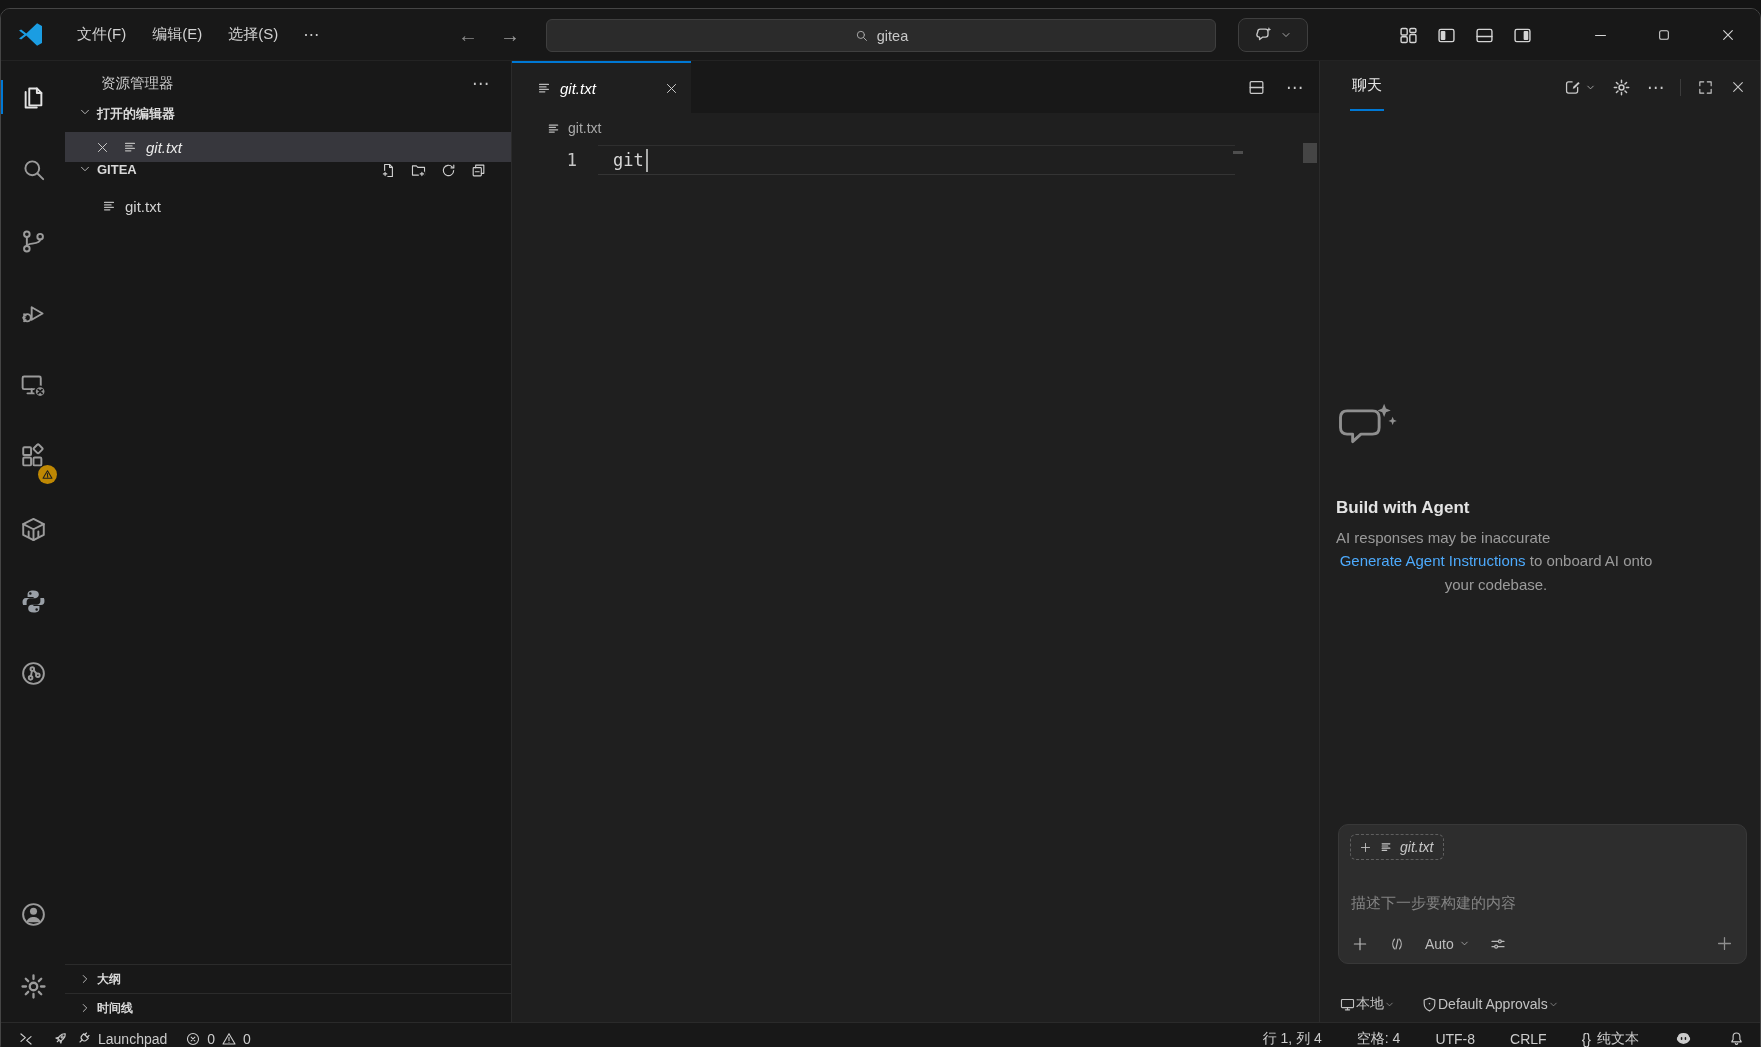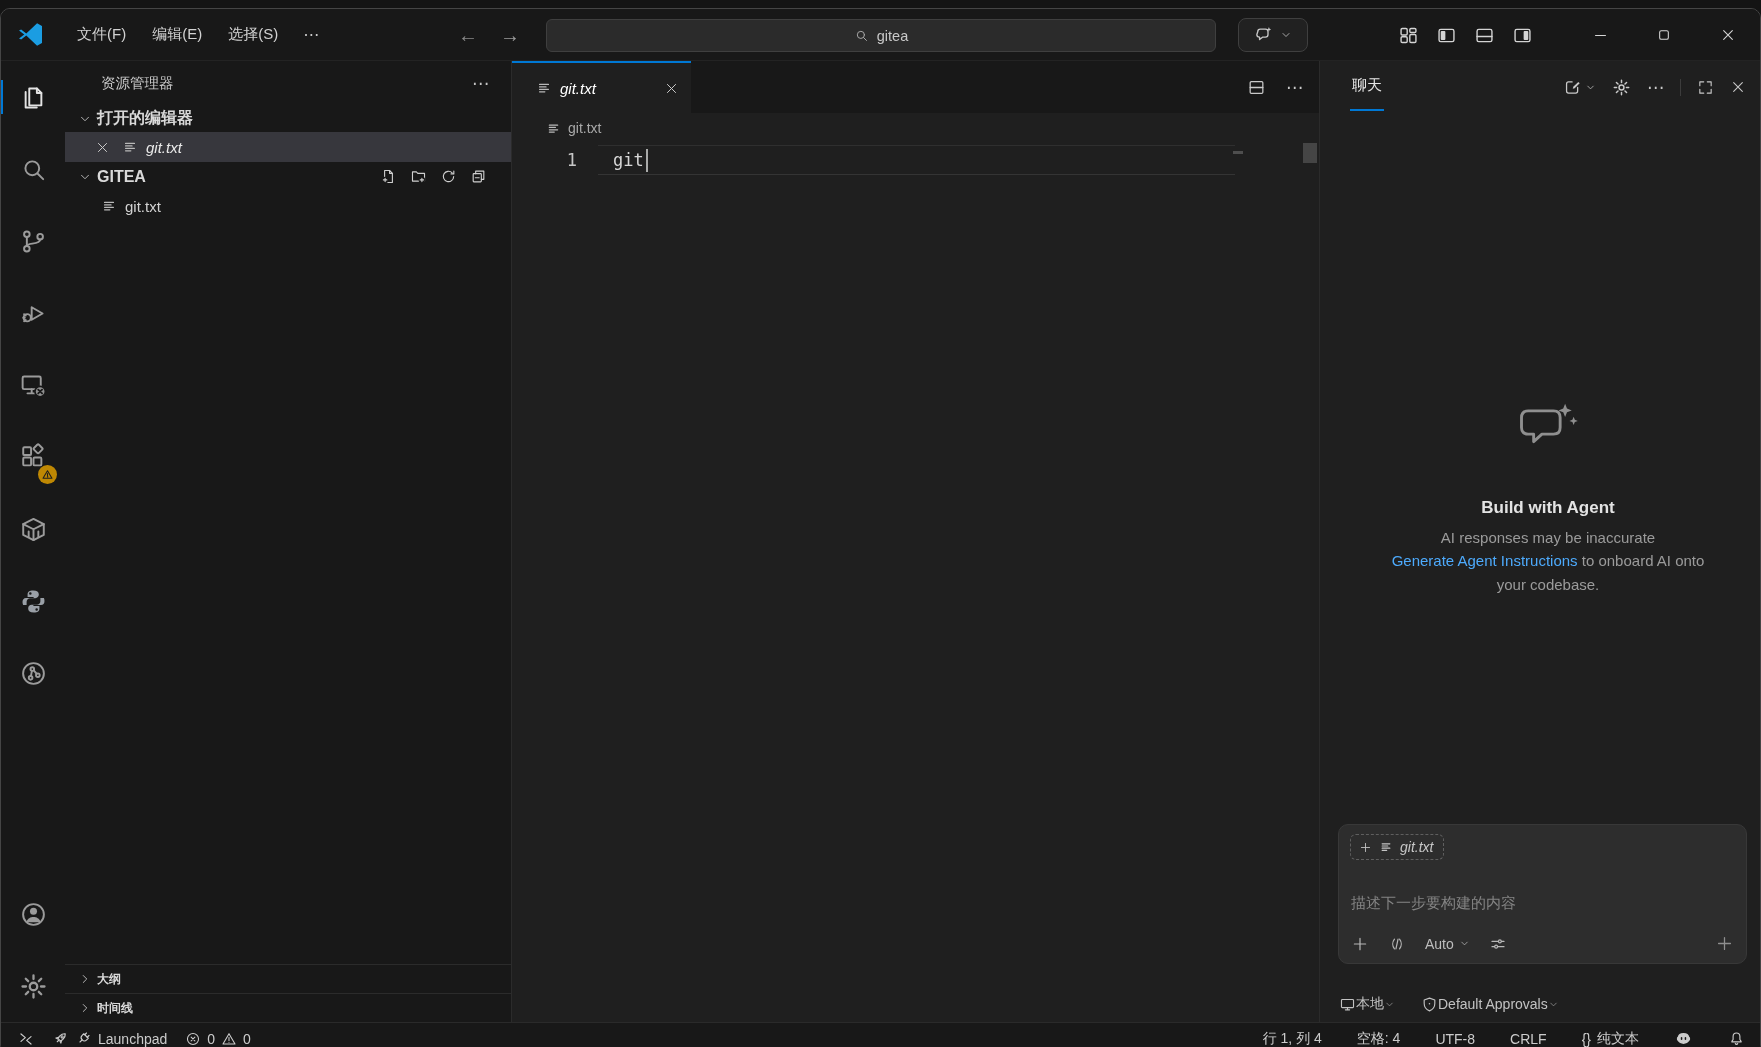--- a/index.html
+++ b/index.html
@@ -45,22 +45,22 @@
   .act-spacer { flex:1; }
   .act-badge { position:absolute; right:8px; bottom:9px; width:19px; height:19px; border-radius:50%;
                background:#bf8803; display:flex; align-items:center; justify-content:center; color:#1f1f1f; }
 
   
   .sidebar { position:absolute; left:64px; top:52px; bottom:32px; width:447px; background:#181818;
              border-right:1px solid #2b2b2b; display:flex; flex-direction:column; }
   .sb-header { height:44px; display:flex; align-items:center; }
   .sb-title { margin-left:36px; font-size:14.5px; color:#c9c9c9; }
   .sb-more { margin-left:auto; margin-right:22px; color:#c5c5c5; font-size:17px; }
-  .sb-section-head { height:27px; display:flex; align-items:center; padding-left:13px; gap:5px;
-                     color:#d9d9d9; font-weight:bold; font-size:16px; }
+  .sb-section-head { height:27px; display:flex; align-items:flex-start; padding-left:13px; gap:5px;
+                     color:#d9d9d9; font-weight:bold; font-size:13px; }
   .sb-actions { margin-left:auto; margin-right:24px; display:flex; gap:13px; color:#cfcfcf; font-weight:normal; }
   .sb-row { height:30px; display:flex; align-items:center; font-size:15px; color:#d2d2d2; }
   .sb-row.selected { background:#37373d; color:#e9e9e9; }
   .row-close { margin-left:30px; color:#c9c9c9; }
   .file-ic { color:#b9b9b9; }
   .italic { font-style:italic; }
   .sb-bottom { border-top:1px solid #2b2b2b; height:29px; display:flex; align-items:center;
                padding-left:13px; gap:5px; color:#d9d9d9; font-weight:bold; font-size:12px; }
   .chev { color:#bcbcbc; }
 
@@ -90,21 +90,21 @@
   
   .chat { position:absolute; right:0; top:52px; bottom:32px; width:441px; background:#1f1f1f;
           border-left:1px solid #2b2b2b; }
   .chat-header { position:relative; height:52px; }
   .chat-tab { position:absolute; left:30px; top:0; height:50px; display:flex; align-items:center;
               border-bottom:2px solid #0078d4; color:#e6e6e6; font-size:15px; padding:0 2px; }
   .chat-actions { position:absolute; right:14px; top:0; height:52px; display:flex; align-items:center;
                   gap:16px; color:#c9c9c9; }
   .chat-divider { width:1px; height:17px; background:#3c3c3c; }
   .welcome { position:absolute; top:104px; left:16px; right:0; display:flex; flex-direction:column;
-             align-items:center; text-align:center; }
+             align-items:flex-start; text-align:center; }
   .welcome-icon { margin-top:236px; color:#8f8f8f; }
   .welcome-title { margin-top:44px; font-size:17px; font-weight:bold; color:#e3e3e3; }
   .welcome-sub { margin-top:11px; font-size:15px; color:#9b9b9b; }
   .welcome-para { margin-top:3px; width:320px; font-size:15px; color:#9b9b9b; line-height:24px; }
   .link { color:#4daafc; text-decoration:none; }
   .chat-input-wrap { position:absolute; left:18px; right:13px; bottom:58px; height:140px;
                      background:#2d2d2d; border:1px solid #383838; border-radius:10px;
                      display:flex; flex-direction:column; }
   .chip { margin:9px 0 0 11px; align-self:flex-start; display:flex; align-items:center; gap:7px;
           padding:4px 10px 4px 8px; border:1px dashed #5f5f5f; border-radius:6px; color:#c6c6c6; }

